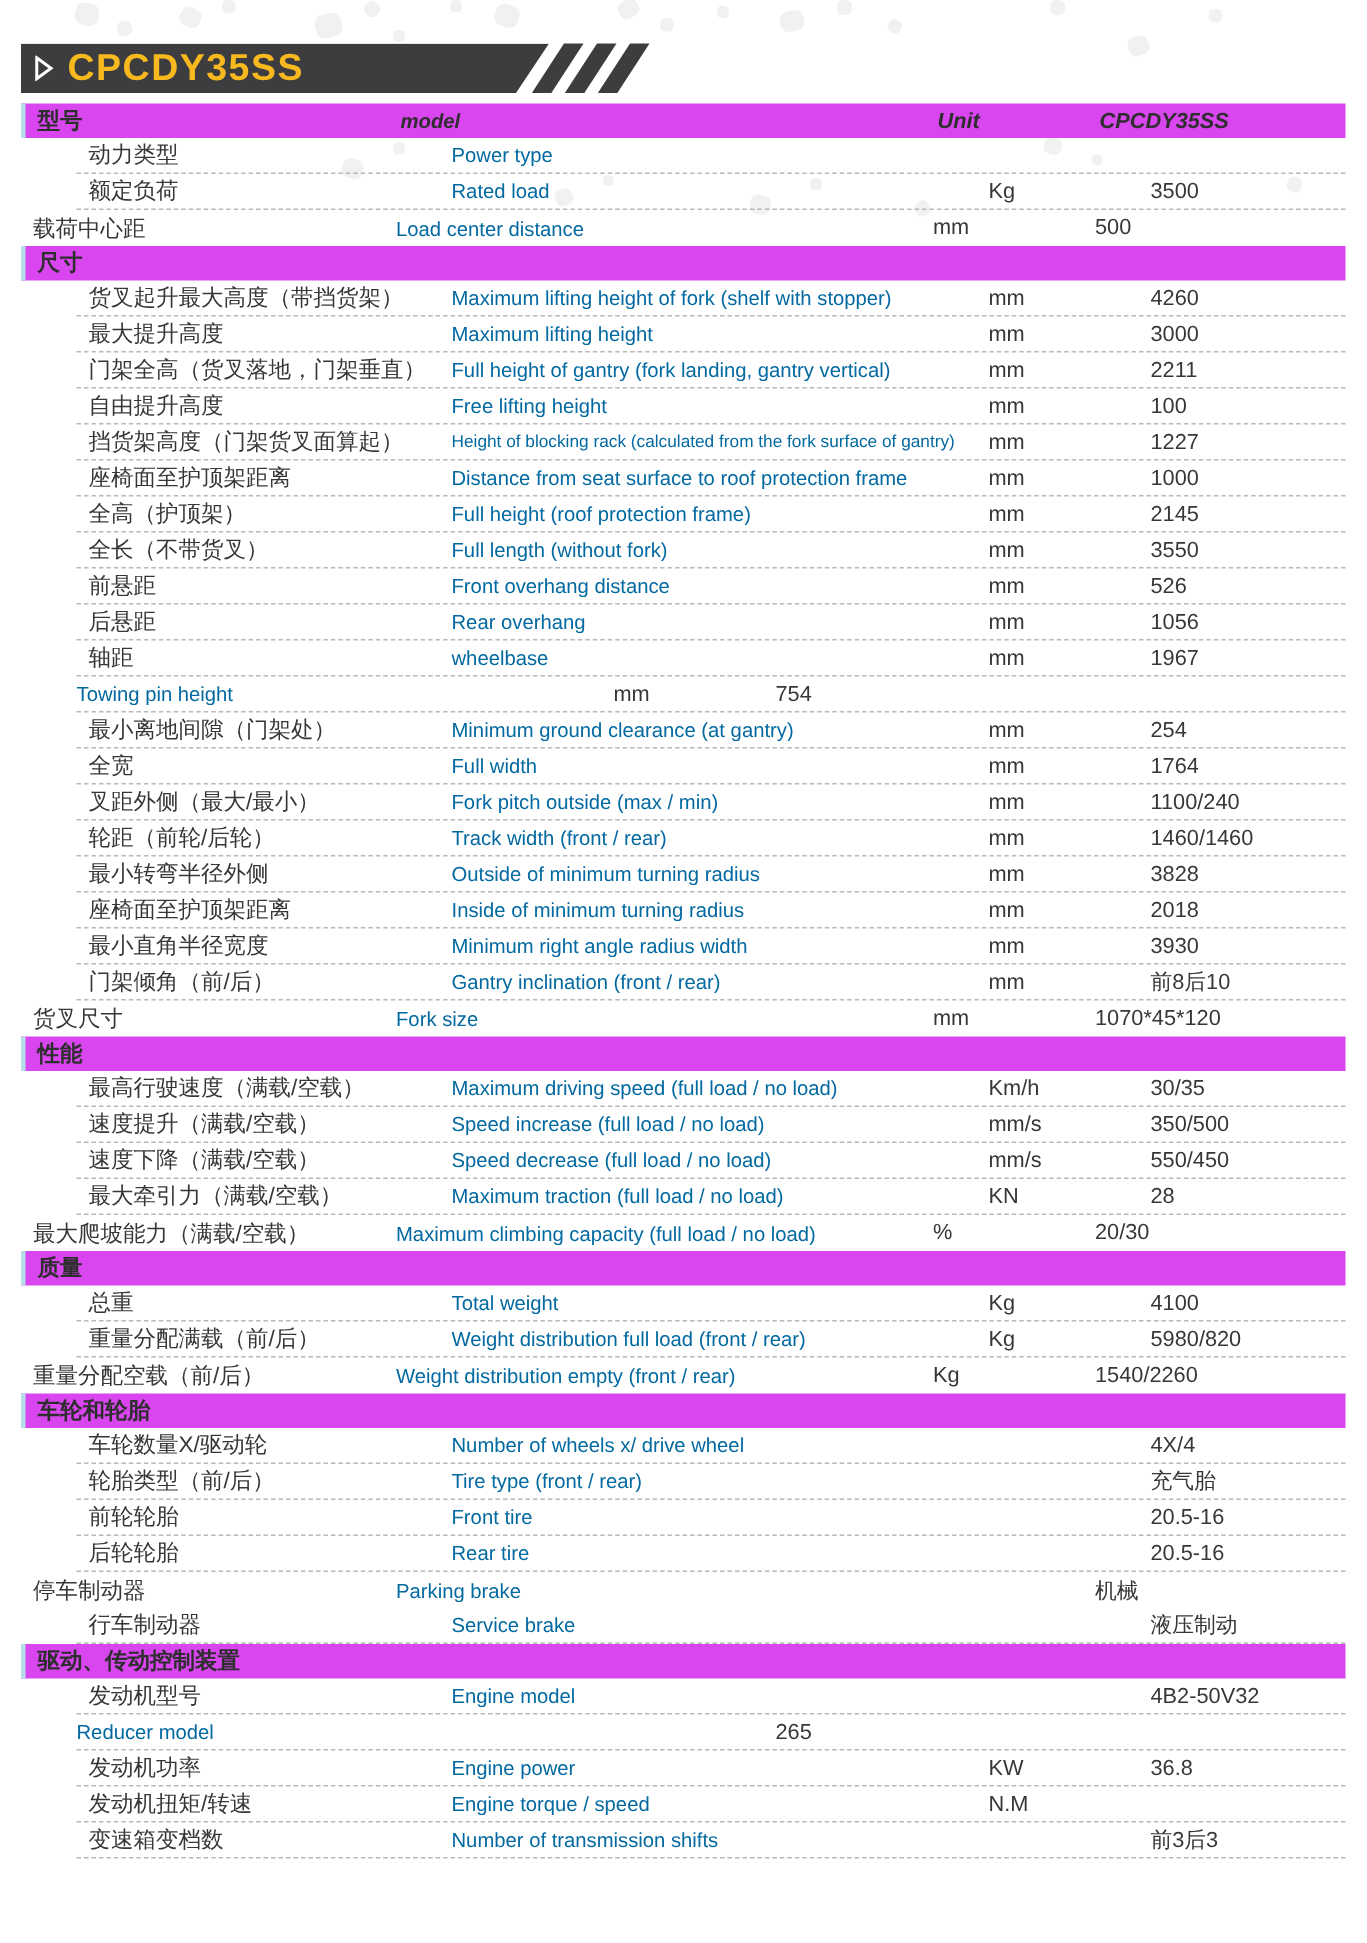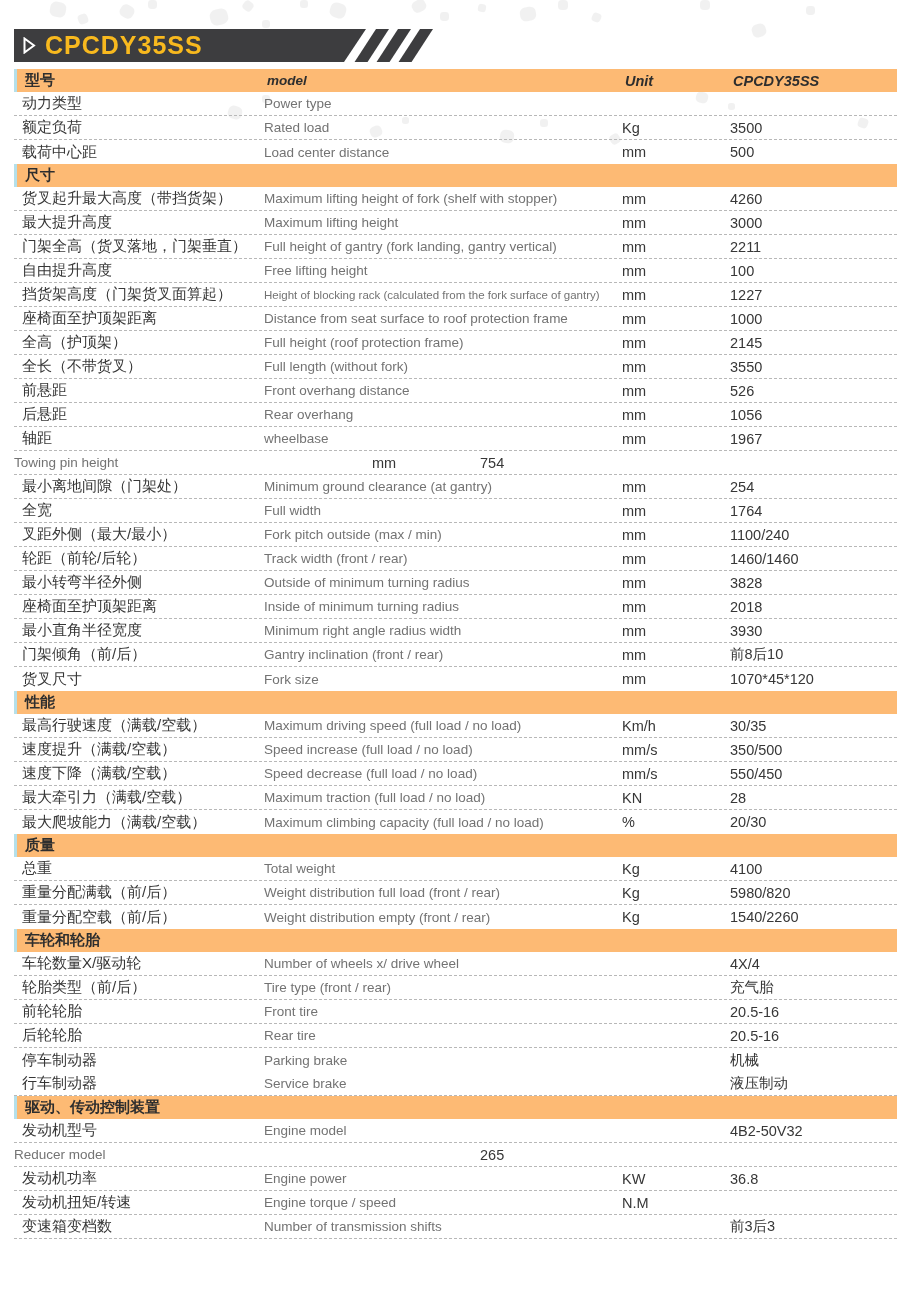--- a/index.html
+++ b/index.html
@@ -20,29 +20,29 @@
   .title-arrow{width:13px;height:17px;margin-right:9px;flex:0 0 auto;}
   .title-text{
     color:#f8b91e;font-size:25px;font-weight:bold;letter-spacing:1px;line-height:33px;
   }
   .stripe{position:absolute;top:0;height:33px;width:13px;background:#3d3d3f;
     transform:skewX(-33deg);transform-origin:0 0;}
   .stripe.s1{left:362px;} .stripe.s2{left:384px;} .stripe.s3{left:406px;}
   
   .spec-table{position:absolute;left:14px;top:69px;width:883px;z-index:1;}
   .trow{display:flex;align-items:center;height:24px;box-sizing:border-box;}
-  .trow.sep{border-bottom:1px dashed #b8b8b8;}
+  .trow.sep{border-bottom:1px dashed #b8b8b8;margin-left:37px;}
   .teal{
-    background:#fdba74;height:23px;display:flex;align-items:center;
+    background:#d946ef;height:23px;display:flex;align-items:center;
     border-left:3px solid #b5e0ea;box-sizing:border-box;
   }
   .teal-head{font-weight:bold;}
   .c-cn{width:250px;padding-left:8px;box-sizing:border-box;font-size:15px;
     white-space:nowrap;overflow:hidden;}
-  .c-en{width:358px;box-sizing:border-box;font-size:13.5px;color:#737373;
+  .c-en{width:358px;box-sizing:border-box;font-size:13.5px;color:#0369a1;
     white-space:nowrap;overflow:hidden;}
   .c-en.small{font-size:11.5px;}
   .c-unit{width:108px;box-sizing:border-box;font-size:14.5px;}
   .c-val{flex:1;box-sizing:border-box;font-size:14.5px;white-space:nowrap;}
   .teal .c-cn{font-weight:bold;color:#2e2e2e;}
   .teal .c-en,.teal .c-unit,.teal .c-val{color:#2e2e2e;font-style:italic;}
   .section-bar{margin:0;}
 </style>
 </head>
 <body>

